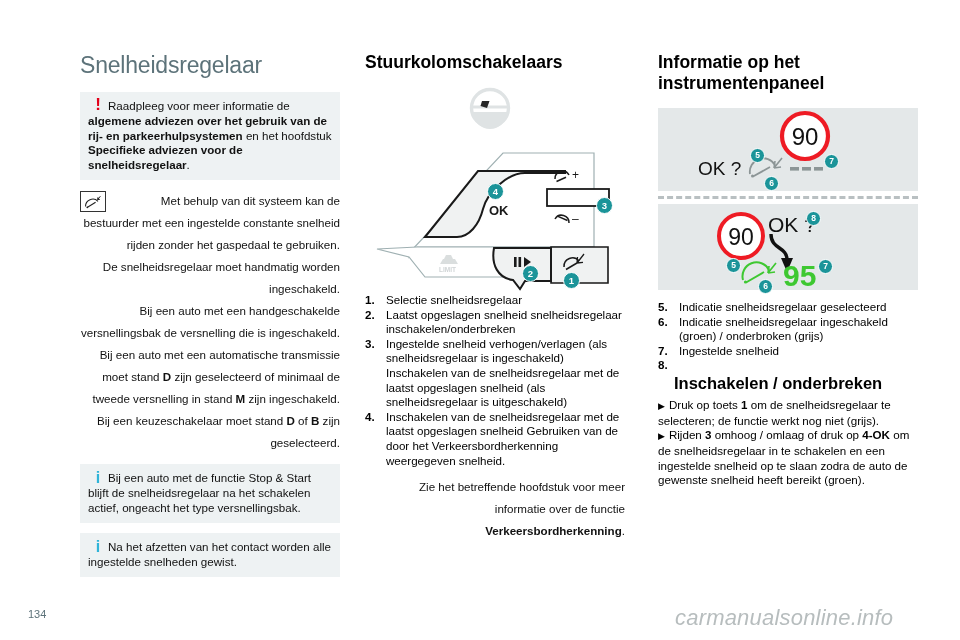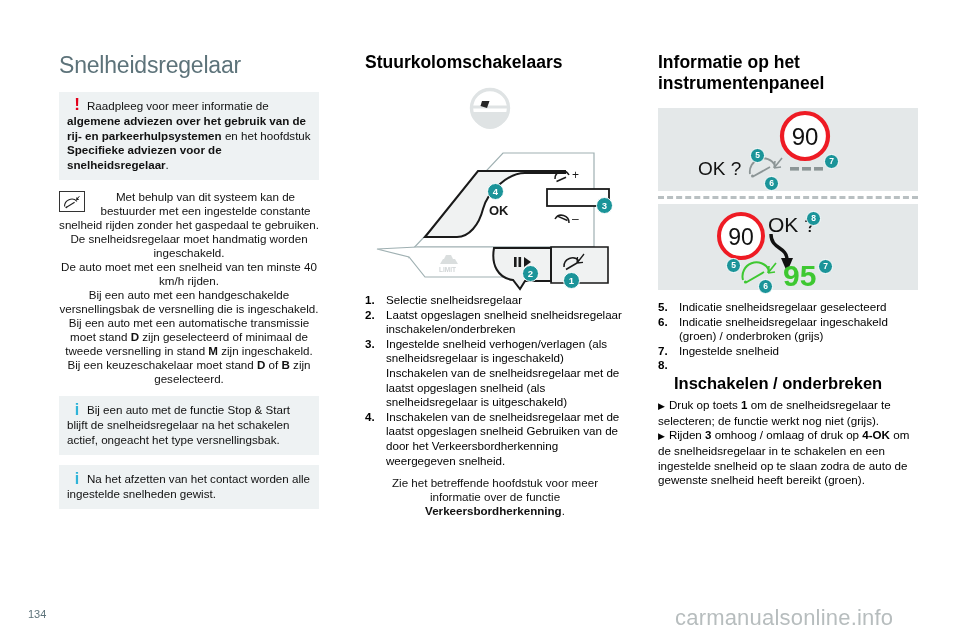--- a/index.html
+++ b/index.html
@@ -44,21 +44,21 @@
     height: 8px;
     background: #1b9499;
   }
 
   
   .col {
     position: absolute;
     top: 52px;
     width: 260px;
   }
-  .col-1 { left: 59px; }
+  .col-1 { left: 80px; }
   .col-2 { left: 365px; }
   .col-3 { left: 658px; }
 
   h1.section-title {
     font-size: 23px;
     font-weight: normal;
     color: #5d737a;
     margin: 0 0 14px 0;
     line-height: 1.15;
     letter-spacing: -0.2px;
@@ -73,24 +73,24 @@
   h2.subhead {
     font-size: 16.5px;
     font-weight: bold;
     color: #000;
     margin: 16px 0 4px 16px;
     line-height: 1.2;
   }
 
   p.body {
     font-size: 11.6px;
-    line-height: 14px;
+    line-height: 22px;
     margin: 0 0 0 0;
     color: #111;
-    text-align: center;
+    text-align: right;
   }
 
   
   .callout {
     background: #eef2f3;
     padding: 7px 8px 8px 8px;
     margin: 0 0 10px 0;
     position: relative;
   }
   .callout p {
@@ -201,20 +201,21 @@
 
   
   .watermark {
     position: absolute;
     left: 675px;
     top: 605px;
     font-size: 22px;
     color: #b7bdbe;
     letter-spacing: 0.2px;
     font-family: "Liberation Sans", sans-serif;
+    font-style: italic;
   }
 
   
   .badge {
     position: absolute;
     width: 15px;
     height: 15px;
     border-radius: 50%;
     background: #1b9499;
     color: #ffffff;
@@ -266,21 +267,20 @@
         <svg width="20" height="14" viewBox="0 0 20 14" aria-hidden="true">
           <path d="M2.5 11.5 A7.3 7.3 0 0 1 15 6.3" fill="none" stroke="#222" stroke-width="1.1"></path>
           <path d="M4.5 12.2 L12.6 7.2" fill="none" stroke="#222" stroke-width="1.1"></path>
           <circle cx="4.3" cy="12.3" r="0.9" fill="#222"></circle>
           <path d="M17.4 1.2 L14.6 4.6 M14.6 4.6 L16.9 4.3 M14.6 4.6 L14.9 2.3" fill="none" stroke="#222" stroke-width="1"></path>
         </svg>
       </span><span>Met behulp van dit systeem kan de bestuurder met een ingestelde constante snelheid rijden zonder het gaspedaal te gebruiken.</span>
     </p>
 
     <p class="body">De snelheidsregelaar moet handmatig worden ingeschakeld.</p>
-    <p class="body">De auto moet met een snelheid van ten minste 40 km/h rijden.</p>
     <p class="body">Bij een auto met een handgeschakelde versnellingsbak de versnelling die is ingeschakeld.</p>
     <p class="body"><span>Bij een auto met een automatische transmissie moet stand </span><b>D</b><span> zijn geselecteerd of minimaal de tweede versnelling in stand </span><b>M</b><span> zijn ingeschakeld.</span></p>
     <p class="body" style="margin-bottom:10px;"><span>Bij een keuzeschakelaar moet stand </span><b>D</b><span> of </span><b>B</b><span> zijn geselecteerd.</span></p>
 
     <div class="callout">
       <p>
         <span class="cmark mark-info">i</span><span>Bij een auto met de functie Stop &amp; Start blijft de snelheidsregelaar na het schakelen actief, ongeacht het type versnellingsbak.</span>
       </p>
     </div>
 

